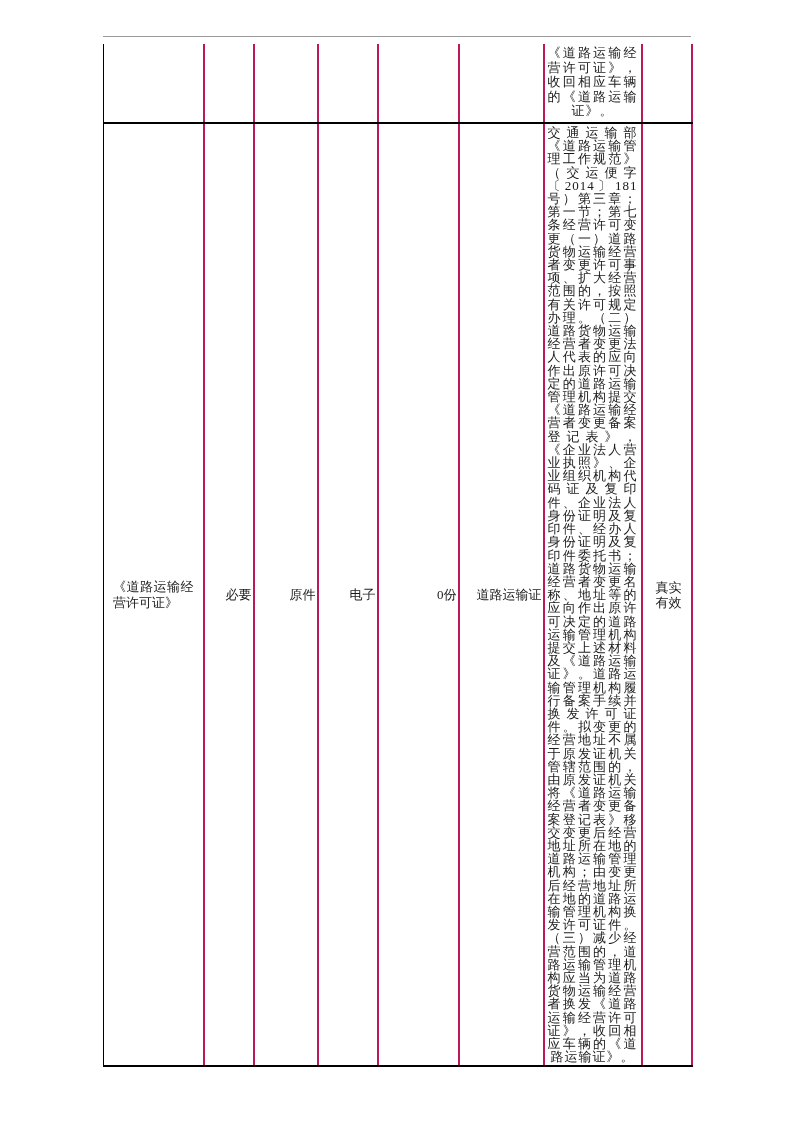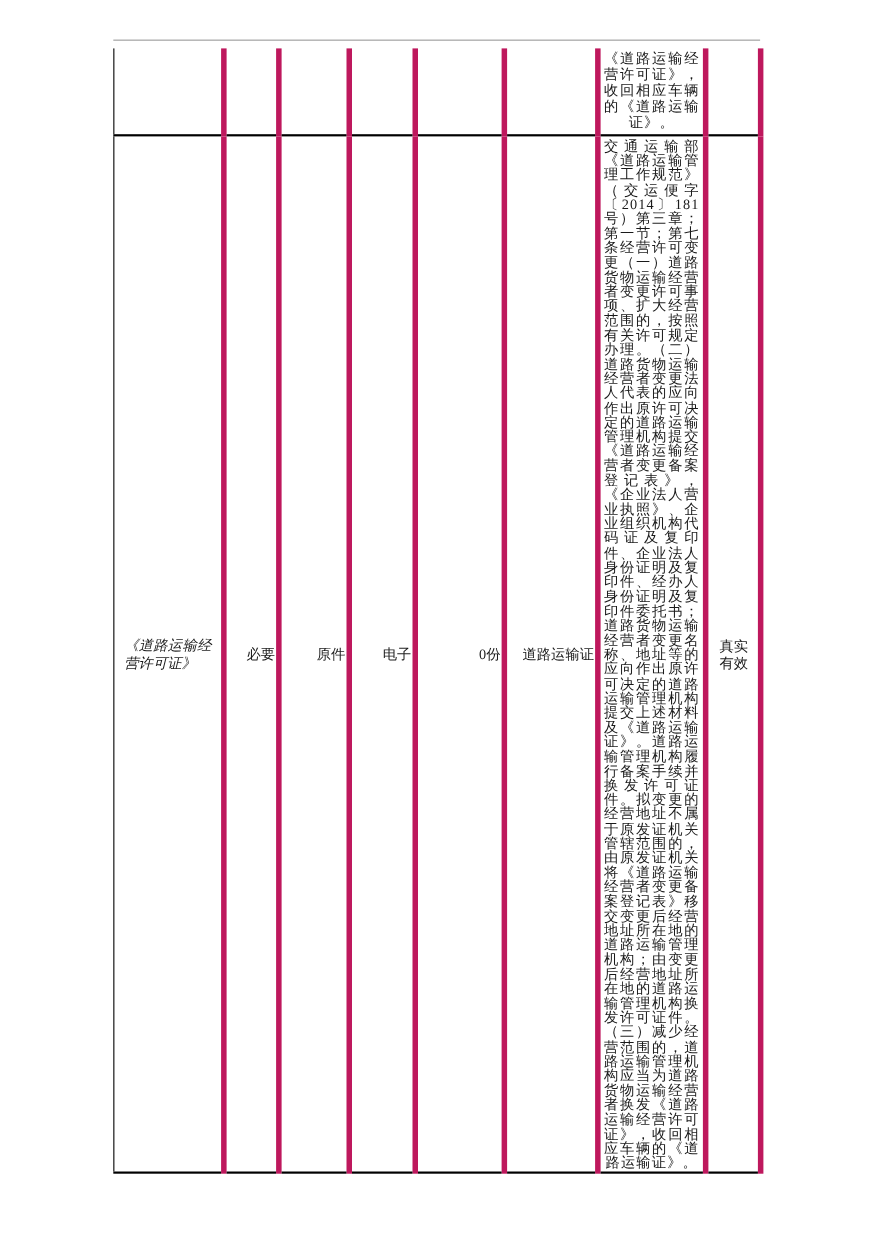--- a/index.html
+++ b/index.html
@@ -29,21 +29,21 @@
   table.materials {
     position: absolute;
     left: 103px;
     top: 44px;
     width: 588px;
     border-collapse: collapse;
     table-layout: fixed;
   }
   td {
     border-left: 1px solid #000;
-    border-right: 5px solid #be185d;
+    border-right: 2px solid #be185d;
     font-size: 13px;
     color: #1a1a1a;
     overflow: hidden;
     box-sizing: border-box;
   }
   
   tr.row-continuation td {
     border-top: none;
     border-bottom: 2px solid #000;
     height: 79px;
@@ -56,21 +56,20 @@
     height: 938px;
     vertical-align: middle;
   }
   .cell-center {
     text-align: right;
   }
   .cell-name {
     text-align: justify;
     padding: 0 9px;
     line-height: 16px;
-    font-style: italic;
   }
   .cell-legal {
     text-align: justify;
     text-align-last: center;
     -moz-text-align-last: center;
     padding: 2px 3px 2px 3px;
     line-height: 13.2px;
     letter-spacing: 1px;
     word-break: break-all;
   }

